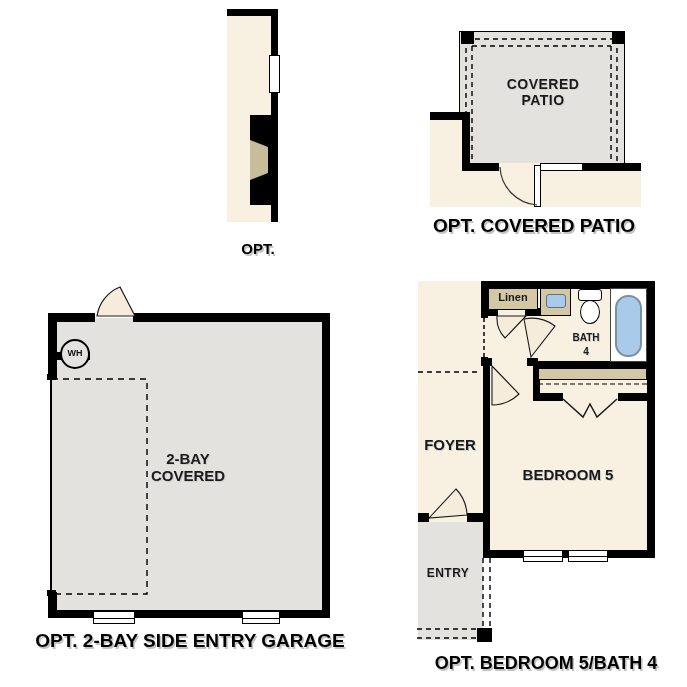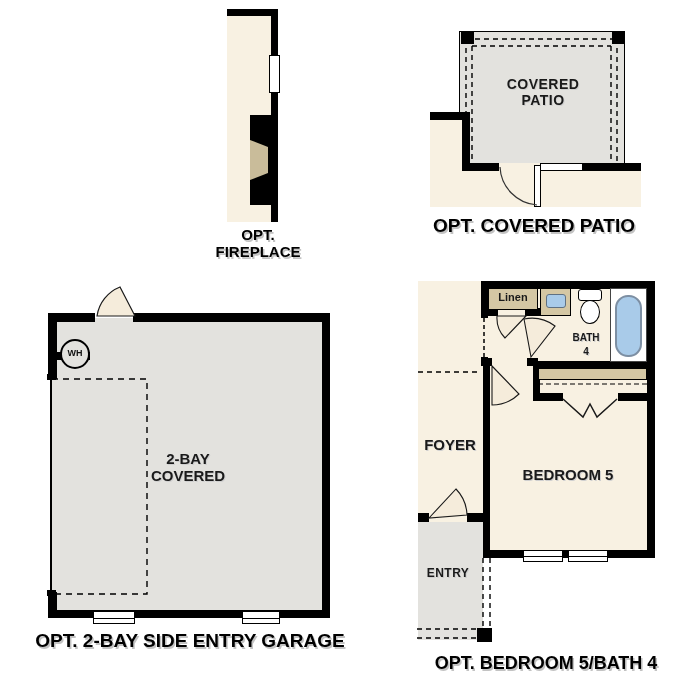--- a/index.html
+++ b/index.html
@@ -133,23 +133,22 @@
     <path d="M429,518 L456,489 A39,39 0 0 1 467,515 Z" fill="#f5ecdb" stroke="#1a1a1a" stroke-width="1.1"></path>
 
     <g stroke="#000" stroke-width="1.4" stroke-dasharray="5,4" fill="none">
       <line x1="417" y1="629" x2="479" y2="629"></line>
       <line x1="417" y1="638" x2="479" y2="638"></line>
       <line x1="483" y1="558" x2="483" y2="627"></line>
       <line x1="490" y1="558" x2="490" y2="627"></line>
     </g>
   </svg>
 
-  <div class="caption" style="left:178px;top:226px;width:160px;font-size:15px;line-height:17px;">
+  <div class="caption" style="left:178px;top:240px;width:160px;font-size:15px;line-height:17px;">
     <div>OPT.</div>
-    <div>FIREPLACE</div>
   </div>
 
   <div class="caption" style="left:414px;top:215px;width:240px;font-size:19px;">OPT. COVERED PATIO</div>
 
   <div class="roomlabel" style="left:466px;top:76px;width:154px;font-size:14px;line-height:16px;letter-spacing:0.5px;">
     <div>COVERED</div>
     <div>PATIO</div>
   </div>
 
   <div class="roomlabel" style="left:118px;top:450px;width:140px;font-size:15px;line-height:17px;">

